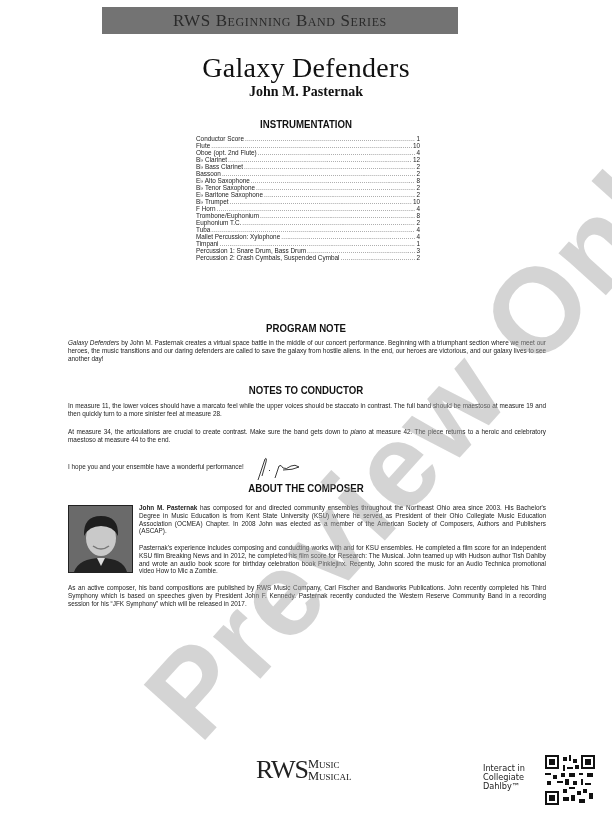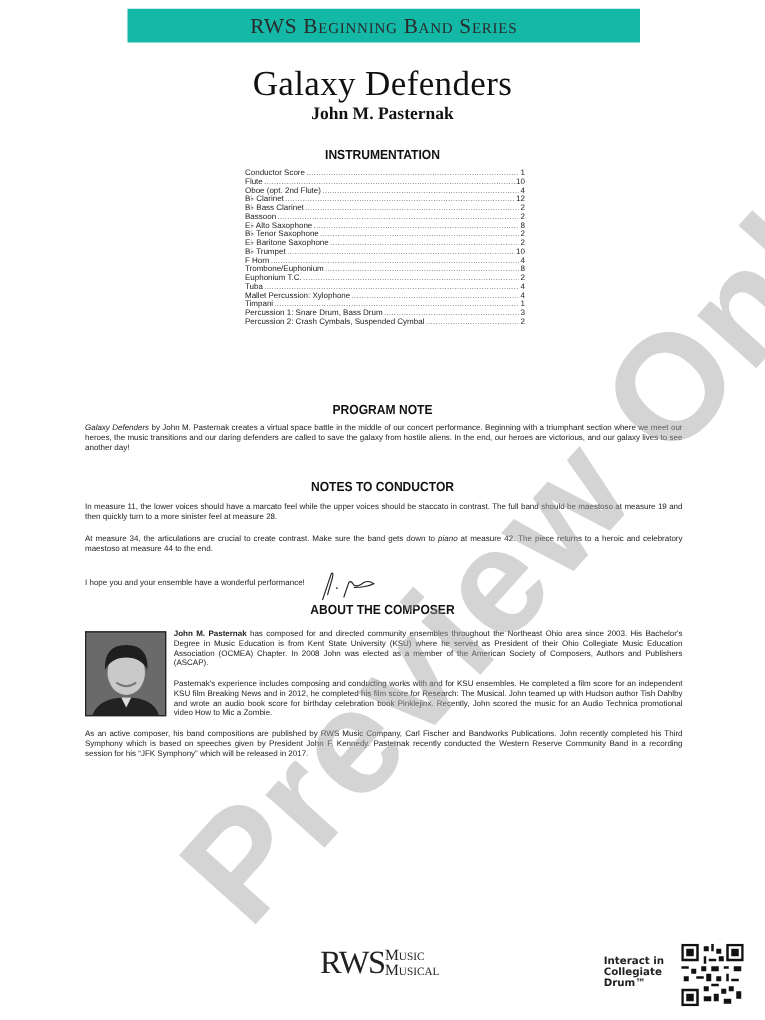--- a/index.html
+++ b/index.html
@@ -1,39 +1,39 @@
 <!DOCTYPE html>
 <html><head>
 <meta charset="utf-8">
 <style>
   html, body { margin: 0; padding: 0; background: #ffffff; }
   body { width: 612px; height: 816px; position: relative; overflow: hidden; font-family: "Liberation Sans", sans-serif; color: #1a1a1a; }
   .page { position: absolute; inset: 0; }
-  .series-banner { position: absolute; left: 102px; top: 7px; width: 410px; height: 27px; background: #14b8a6; display: flex; align-items: center; justify-content: center; }
+  .series-banner { position: absolute; left: 102px; top: 7px; width: 356px; height: 27px; background: #737373; display: flex; align-items: center; justify-content: center; }
   .series-banner span { font-family: "Liberation Serif", serif; font-size: 17px; letter-spacing: 0.6px; font-variant: small-caps; color: #2a2a2a; }
   .title { position: absolute; top: 52px; left: 0; width: 612px; text-align: center; font-family: "Liberation Serif", serif; font-size: 28px; color: #111; letter-spacing: 0.3px; }
   .composer { position: absolute; top: 84px; left: 0; width: 612px; text-align: center; font-family: "Liberation Serif", serif; font-weight: bold; font-size: 14px; color: #111; }
   .section-heading { position: absolute; left: 0; width: 612px; text-align: center; font-family: "Liberation Sans", sans-serif; font-weight: bold; font-size: 10.5px; transform: scaleX(0.92); color: #111; }
   .instr-list { position: absolute; left: 196px; top: 135px; width: 224px; font-size: 6.4px; line-height: 7.0px; color: #222; }
   .instr-row { display: flex; align-items: baseline; white-space: nowrap; }
   .instr-row .name { flex: 0 0 auto; }
   .instr-row .dots { flex: 1 1 auto; overflow: hidden; margin: 0 1px; color: #555; }
   .instr-row .dots::before { content: "......................................................................................................................................................"; letter-spacing: 0.2px; }
   .instr-row .qty { flex: 0 0 auto; text-align: right; }
   .body-text { position: absolute; left: 68px; width: 478px; font-size: 6.4px; line-height: 7.8px; color: #222; text-align: justify; }
   .body-text i { font-style: italic; }
   .signature { position: absolute; left: 253px; top: 456px; width: 50px; height: 26px; }
   .photo { position: absolute; left: 68px; top: 505px; width: 63px; height: 66px; background: #5a5a5a; border: 1px solid #222; overflow: hidden; }
   .bio-right { position: absolute; left: 139px; width: 407px; font-size: 6.4px; line-height: 7.8px; color: #222; text-align: justify; }
   .watermark { position: absolute; left: 0; top: 0; width: 612px; height: 816px; pointer-events: none; }
   .watermark span { position: absolute; left: 40px; top: 360px; font-family: "Liberation Sans", sans-serif; font-weight: bold; font-size: 120px; color: rgba(160,160,160,0.45); transform: rotate(-48deg); transform-origin: center; white-space: nowrap; letter-spacing: 2px; }
   .logo { position: absolute; left: 256px; top: 755px; display: flex; align-items: center; }
   .logo .rws { font-family: "Liberation Serif", serif; font-size: 26px; color: #222; letter-spacing: -1px; }
   .logo .mc { margin-left: 0; font-family: "Liberation Serif", serif; font-variant: small-caps; font-size: 12.5px; line-height: 12px; color: #222; }
-  .mm-text { position: absolute; left: 483px; top: 764px; font-family: "DejaVu Sans", sans-serif; font-weight: bold; font-size: 8.2px; line-height: 9px; color: #222; }
+  .mm-text { position: absolute; left: 483px; top: 764px; font-family: "DejaVu Sans", sans-serif; font-weight: normal; font-size: 8.2px; line-height: 9px; color: #222; }
   .qr { position: absolute; left: 545px; top: 755px; width: 50px; height: 50px; }
 </style>
 </head>
 <body>
 
 <div class="page">
 
   <div class="series-banner">
     <span>RWS Beginning Band Series</span>
   </div>
@@ -169,21 +169,21 @@
     <span class="rws">RWS</span>
     <div class="mc">
       <div>Music</div>
       <div>Musical</div>
     </div>
   </div>
 
   <div class="mm-text">
     <div>Interact in</div>
     <div>Collegiate</div>
-    <div>Drum™</div>
+    <div>Dahlby™</div>
   </div>
 
   <svg class="qr" viewBox="0 0 25 25">
     <rect width="25" height="25" fill="#fff"></rect>
     <g fill="#111">
       <rect x="0" y="0" width="7" height="7"></rect>
         <rect x="1" y="1" width="5" height="5" fill="#fff"></rect>
         <rect x="2" y="2" width="3" height="3"></rect>
       <rect x="18" y="0" width="7" height="7"></rect>
         <rect x="19" y="1" width="5" height="5" fill="#fff"></rect>

